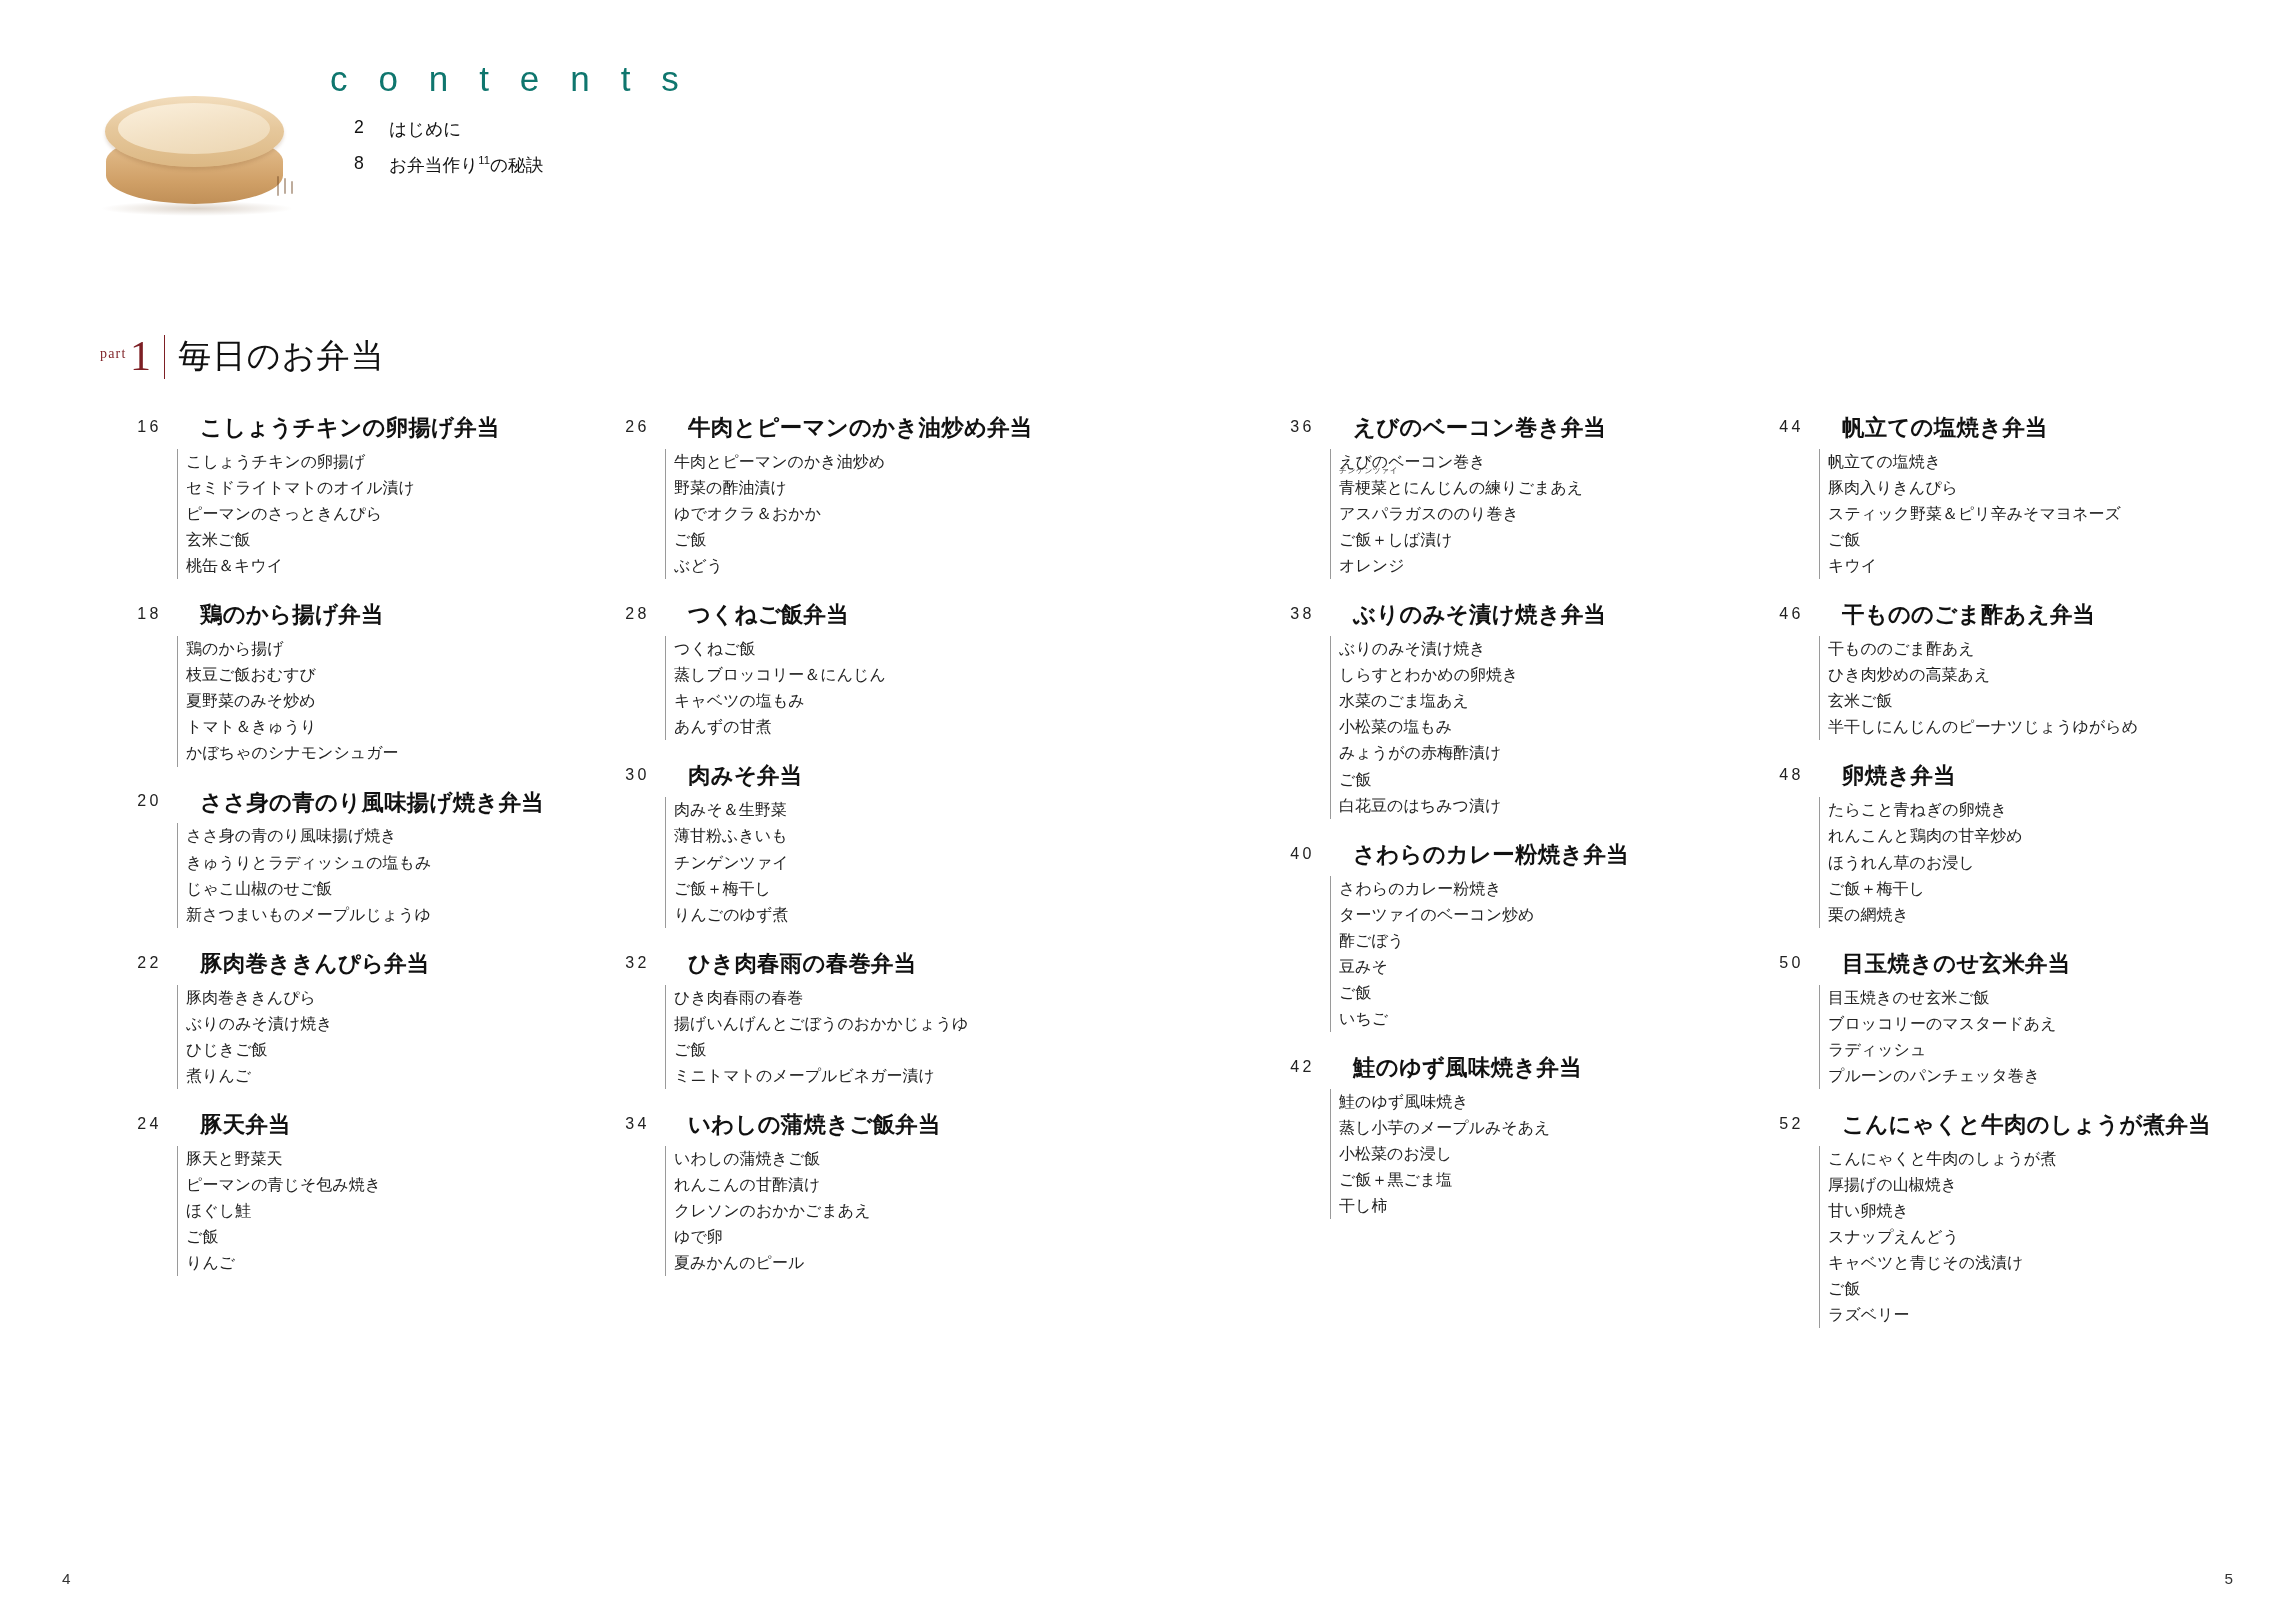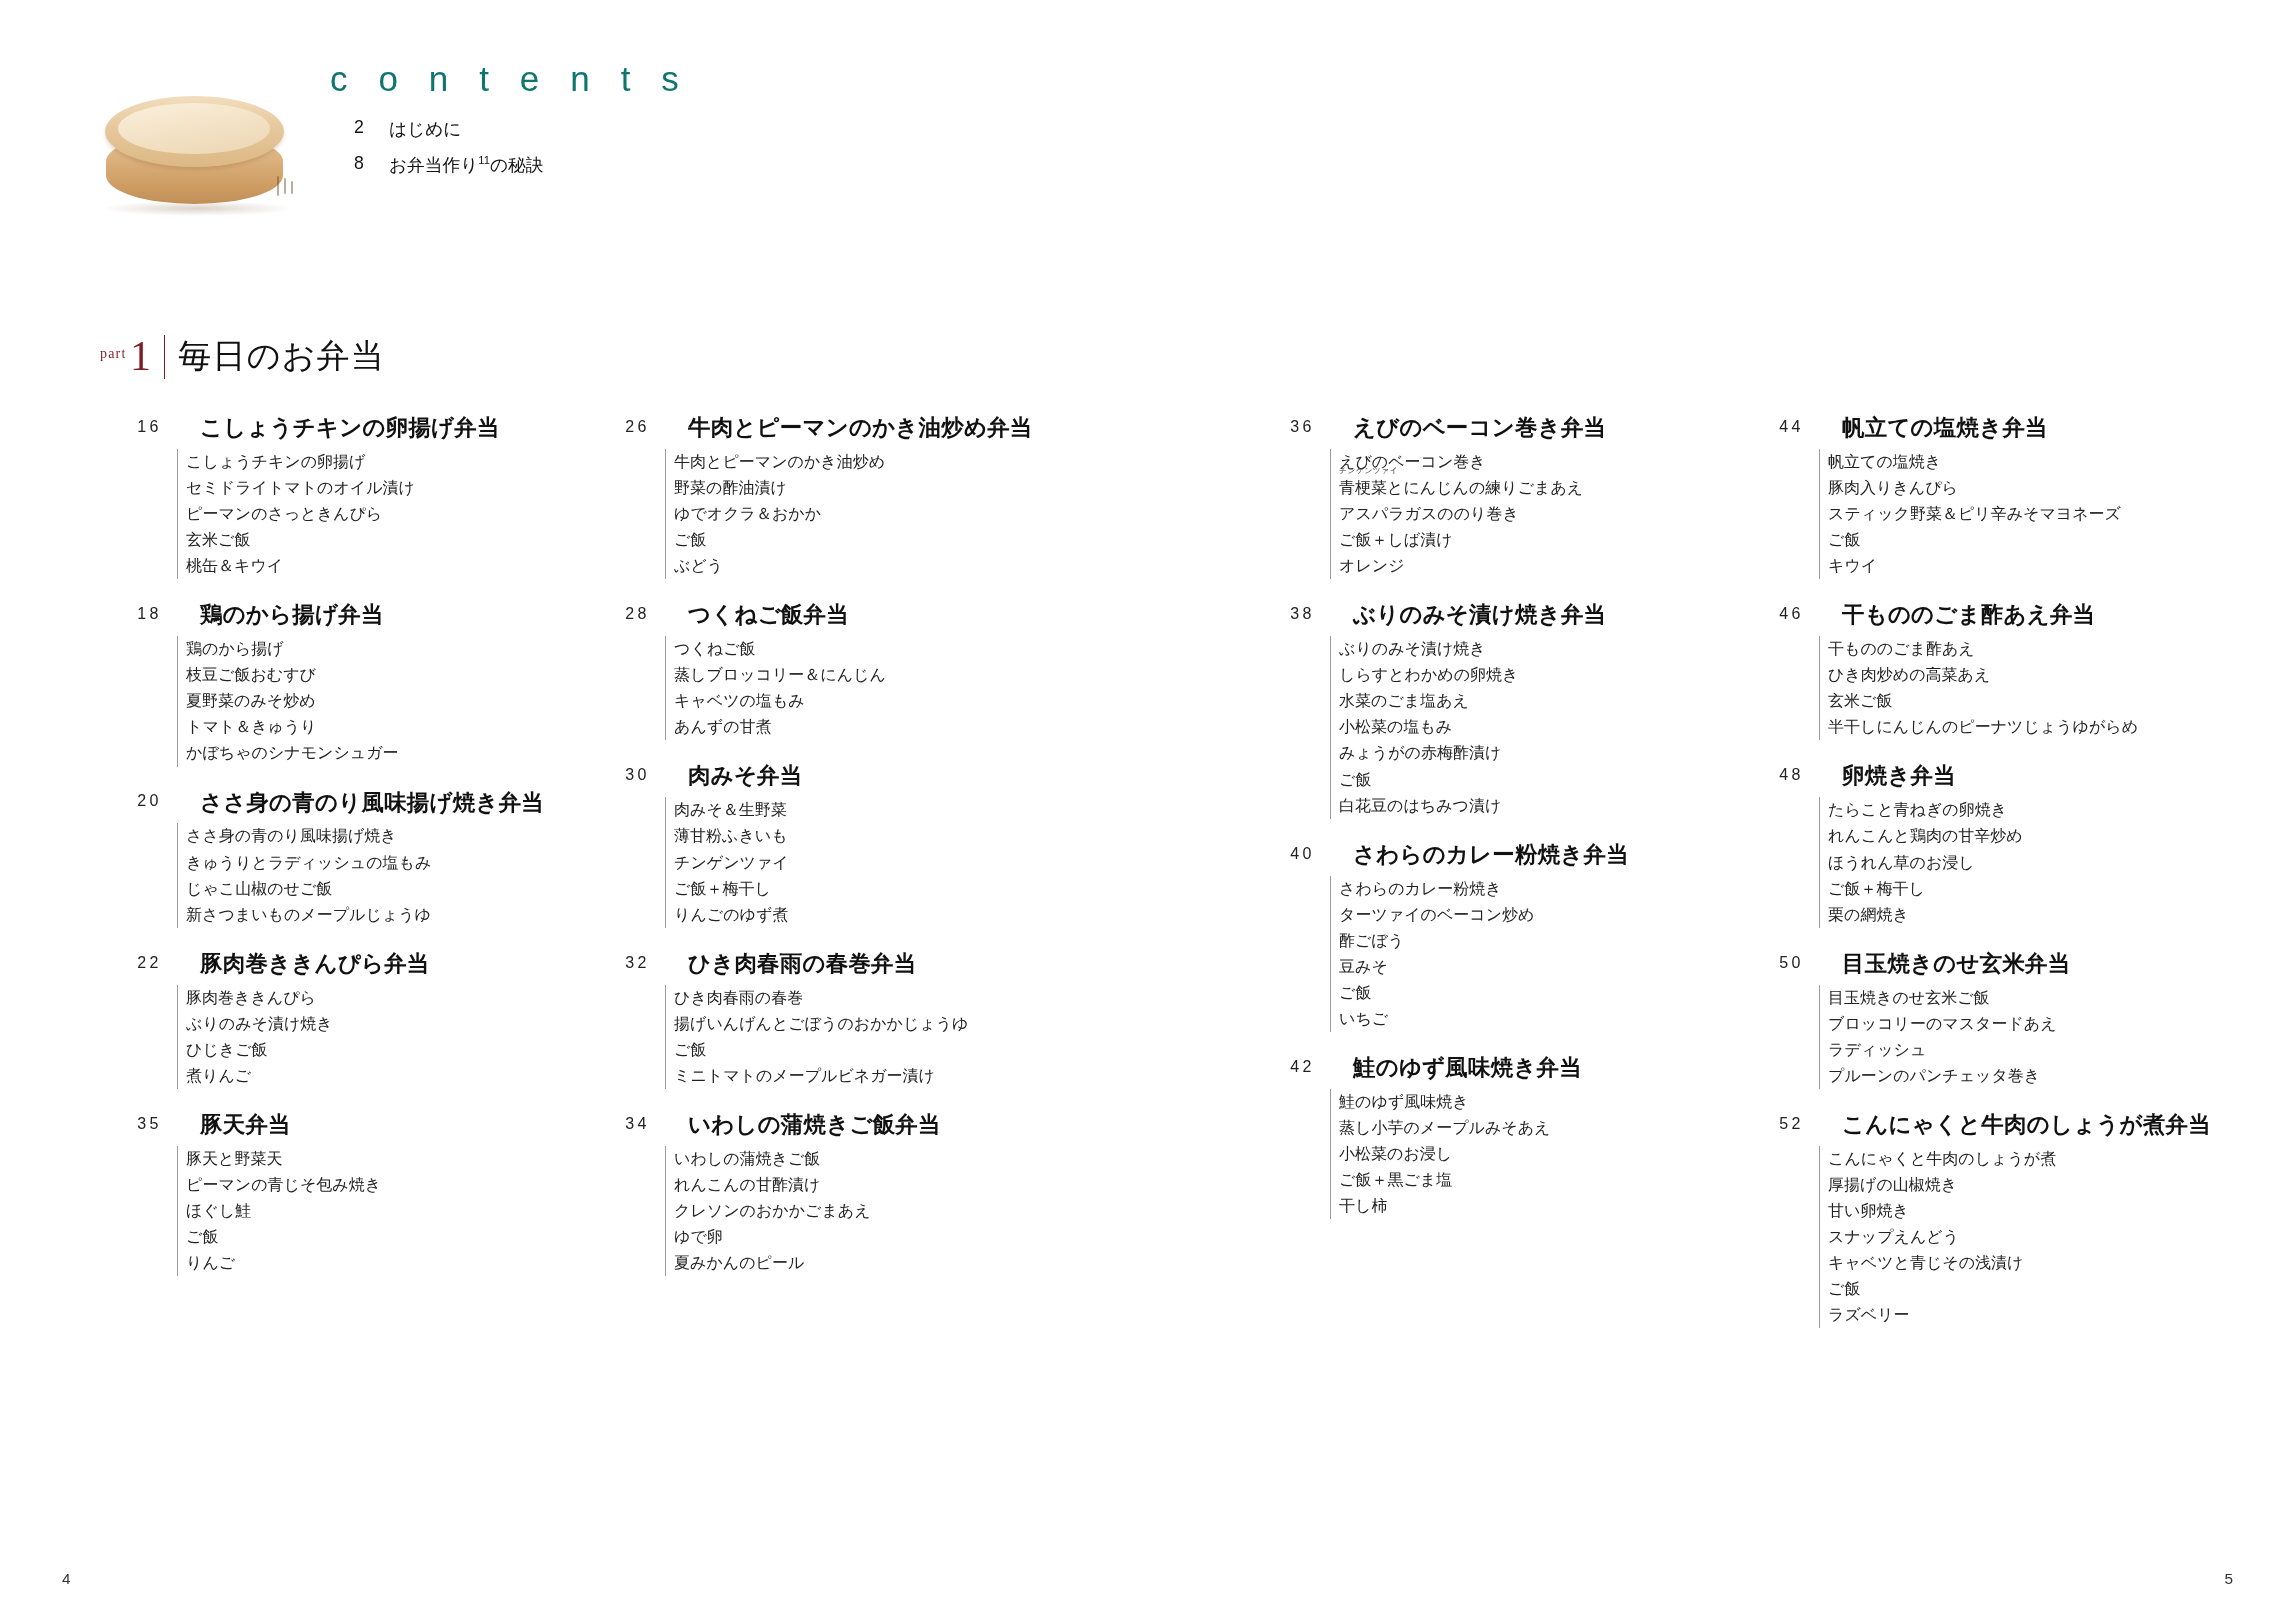--- a/index.html
+++ b/index.html
@@ -323,21 +323,21 @@
           </div>
           <div class="entry-items">
             <div class="entry-item">豚肉巻ききんぴら</div>
             <div class="entry-item">ぶりのみそ漬け焼き</div>
             <div class="entry-item">ひじきご飯</div>
             <div class="entry-item">煮りんご</div>
           </div>
         </div>
         <div class="entry">
           <div class="entry-head">
-            <div class="entry-page">35</div>
+            <div class="entry-page">24</div>
             <div class="entry-title">豚天弁当</div>
           </div>
           <div class="entry-items">
             <div class="entry-item">豚天と野菜天</div>
             <div class="entry-item">ピーマンの青じそ包み焼き</div>
             <div class="entry-item">ほぐし鮭</div>
             <div class="entry-item">ご飯</div>
             <div class="entry-item">りんご</div>
           </div>
         </div>

